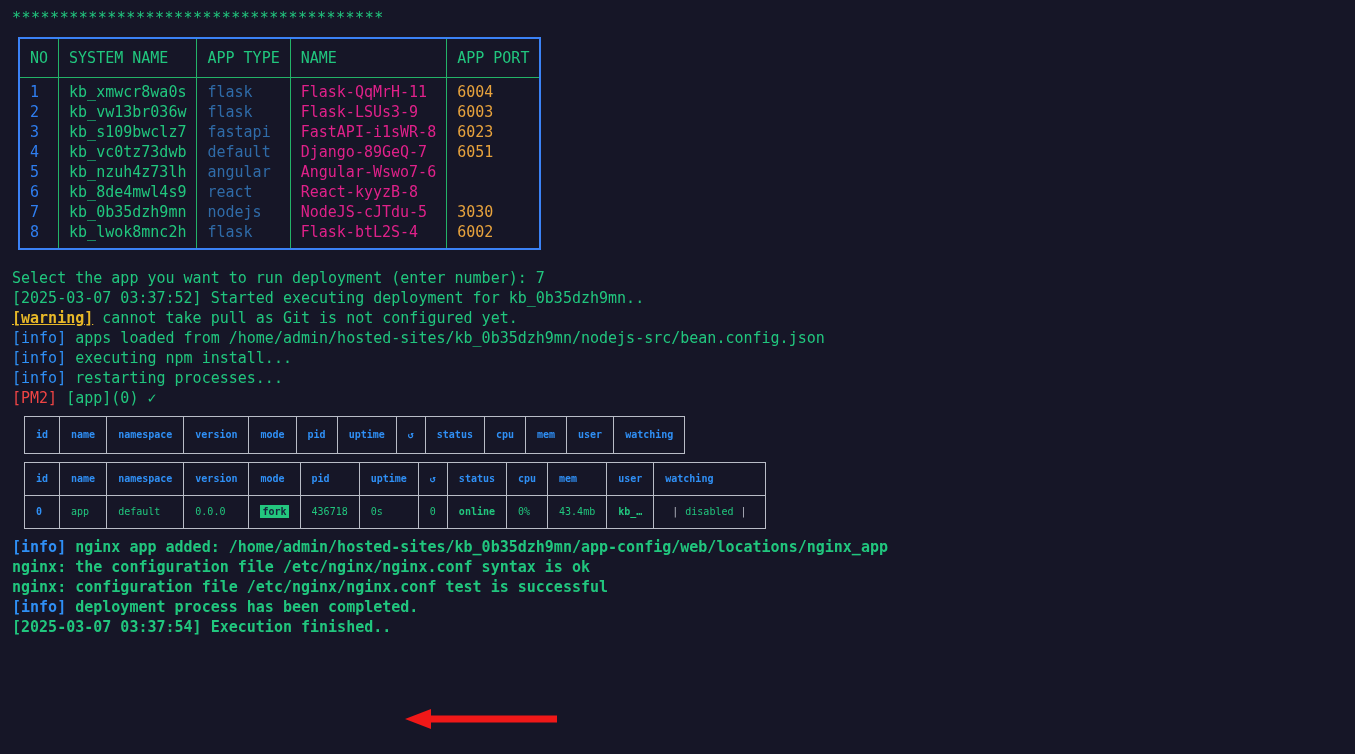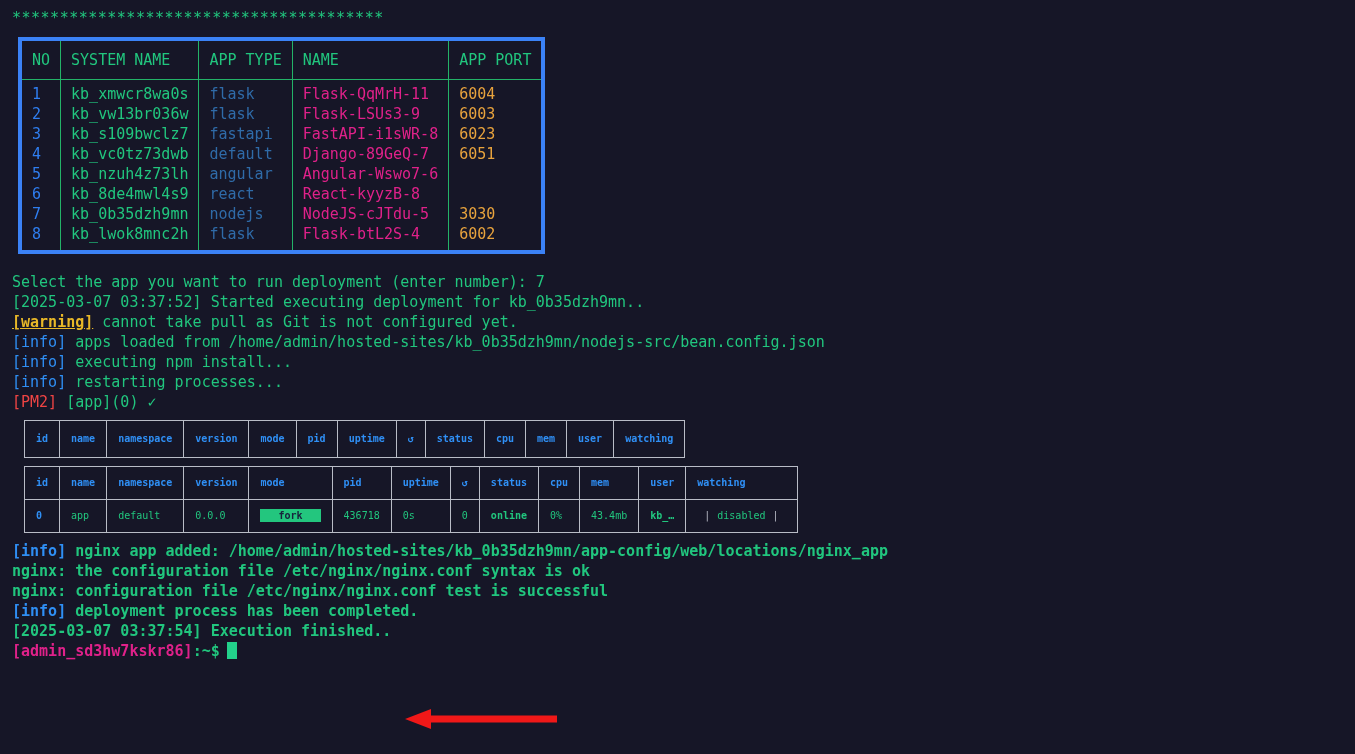--- a/index.html
+++ b/index.html
@@ -33,21 +33,21 @@
   .c-pink       { color: #e0218a; }
   .c-orange     { color: #e8a33d; }
   .bold         { font-weight: bold; }
 
   .stars { color: #21c67e; letter-spacing: 0.5px; white-space: pre; }
 
   
   .apps-table {
     border-collapse: collapse;
     margin: 9px 0 0 6px;
-    border: 4px solid #3b82f6;
+    border: 2px solid #3b82f6;
   }
   .apps-table th,
   .apps-table td {
     border: 1px solid #23b368;
     padding: 0 10px;
     height: 20px;
     text-align: left;
     font-weight: normal;
     font-size: 15px;
     white-space: nowrap;
@@ -89,21 +89,21 @@
   }
   .pm2-table th { color: #2f8ff5; font-weight: bold; }
   .pm2-table td { color: #21c67e; font-weight: normal; }
   .pm2-table td.id-cell { color: #2f8ff5; font-weight: bold; }
   .pm2-table td.status-cell { color: #21c67e; font-weight: bold; }
   .pm2-table td.user-cell { color: #21c67e; font-weight: bold; }
   .mode-badge {
     background: #23c67e;
     color: #17233c;
     font-weight: bold;
-    padding: 1px 18px;
+    padding: 1px 2px;
   }
   .watch-cell {
     color: #b9bcc7;
     font-weight: bold;
     padding-left: 2px;
   }
   .watch-cell .sep { color: #b9bcc7; font-weight: normal; padding: 0 7px; }
   .pm2-table.table-empty th { height: 36px; }
 
   
@@ -273,21 +273,20 @@
       </tr>
     </tbody>
   </table>
 
   <div class="log-block bottom-log">
     <div class="log"><span class="c-blue-br">[info]</span><span class="c-green"> nginx app added: /home/admin/hosted-sites/kb_0b35dzh9mn/app-config/web/locations/nginx_app</span></div>
     <div class="log c-green">nginx: the configuration file /etc/nginx/nginx.conf syntax is ok</div>
     <div class="log c-green">nginx: configuration file /etc/nginx/nginx.conf test is successful</div>
     <div class="log"><span class="c-blue-br">[info]</span><span class="c-green"> deployment process has been completed.</span></div>
     <div class="log"><span class="c-green">[2025-03-07 03:37:54]</span><span class="c-green"> Execution finished..</span></div>
-    <div class="log"><span class="c-pink">[admin_sd3hw7kskr86]</span><span class="c-green">:~$</span><span class="cursor"></span></div>
   </div>
 
   <div class="arrow-wrap">
     <svg width="152" height="22" viewBox="0 0 152 22">
       <polygon points="0,11 26,1 26,21" fill="#f01818"></polygon>
       <rect x="24" y="7.5" width="128" height="7" fill="#f01818"></rect>
     </svg>
   </div>
 
 </div>

